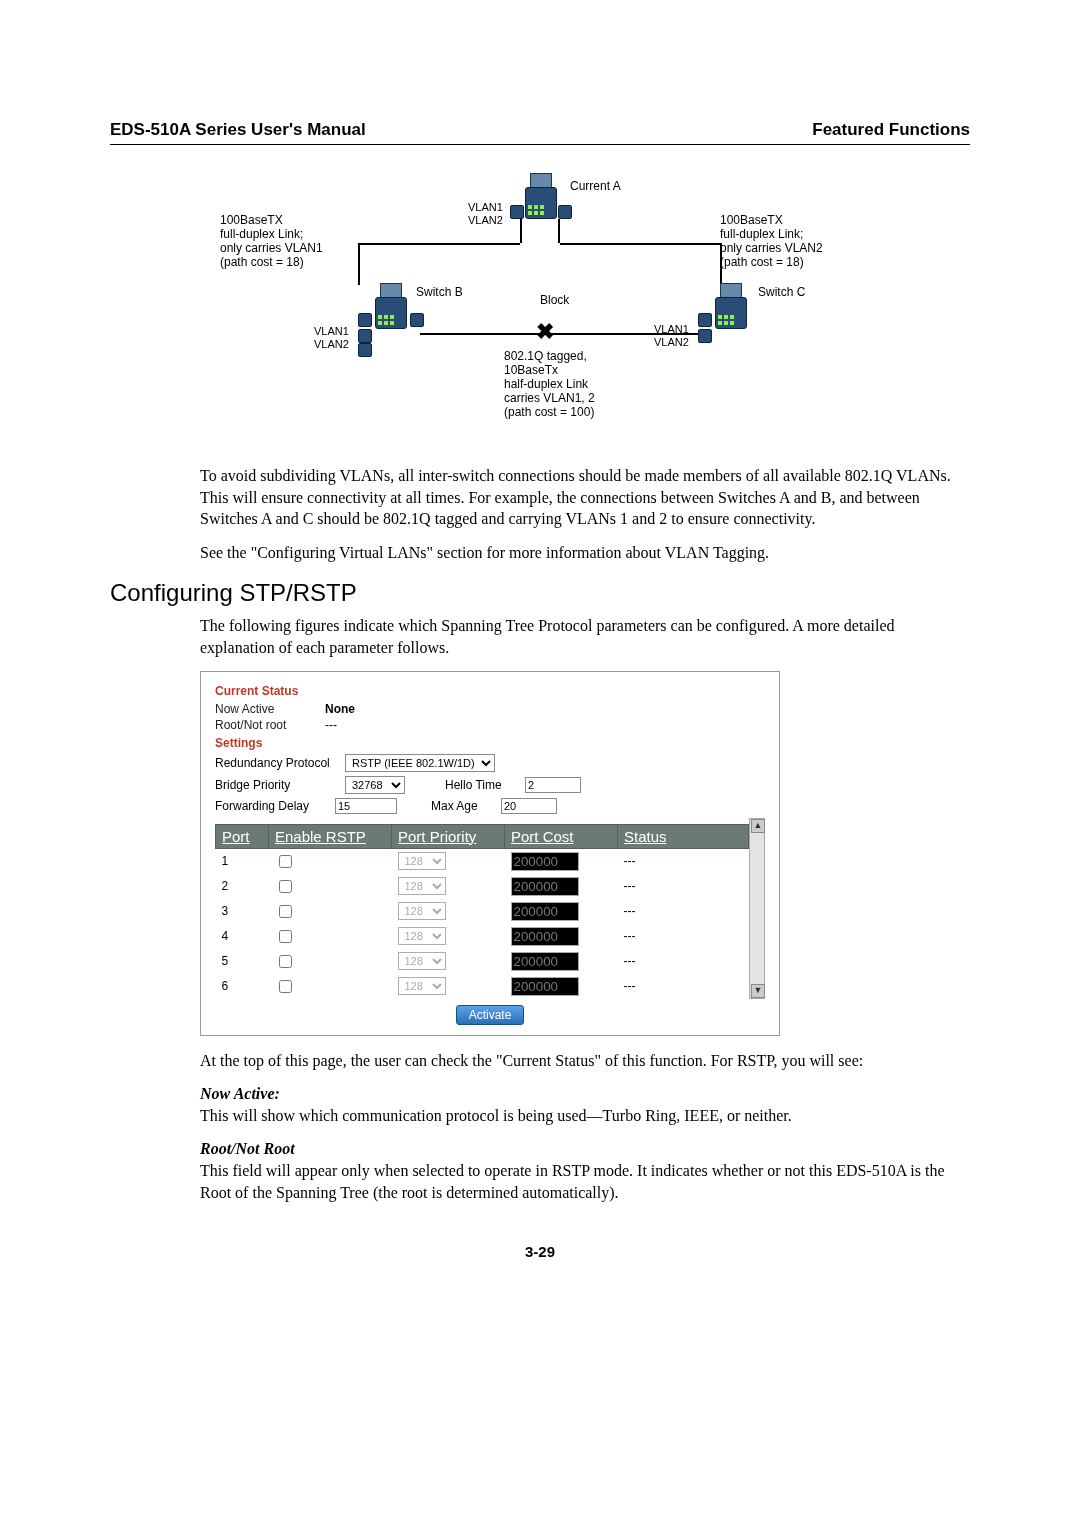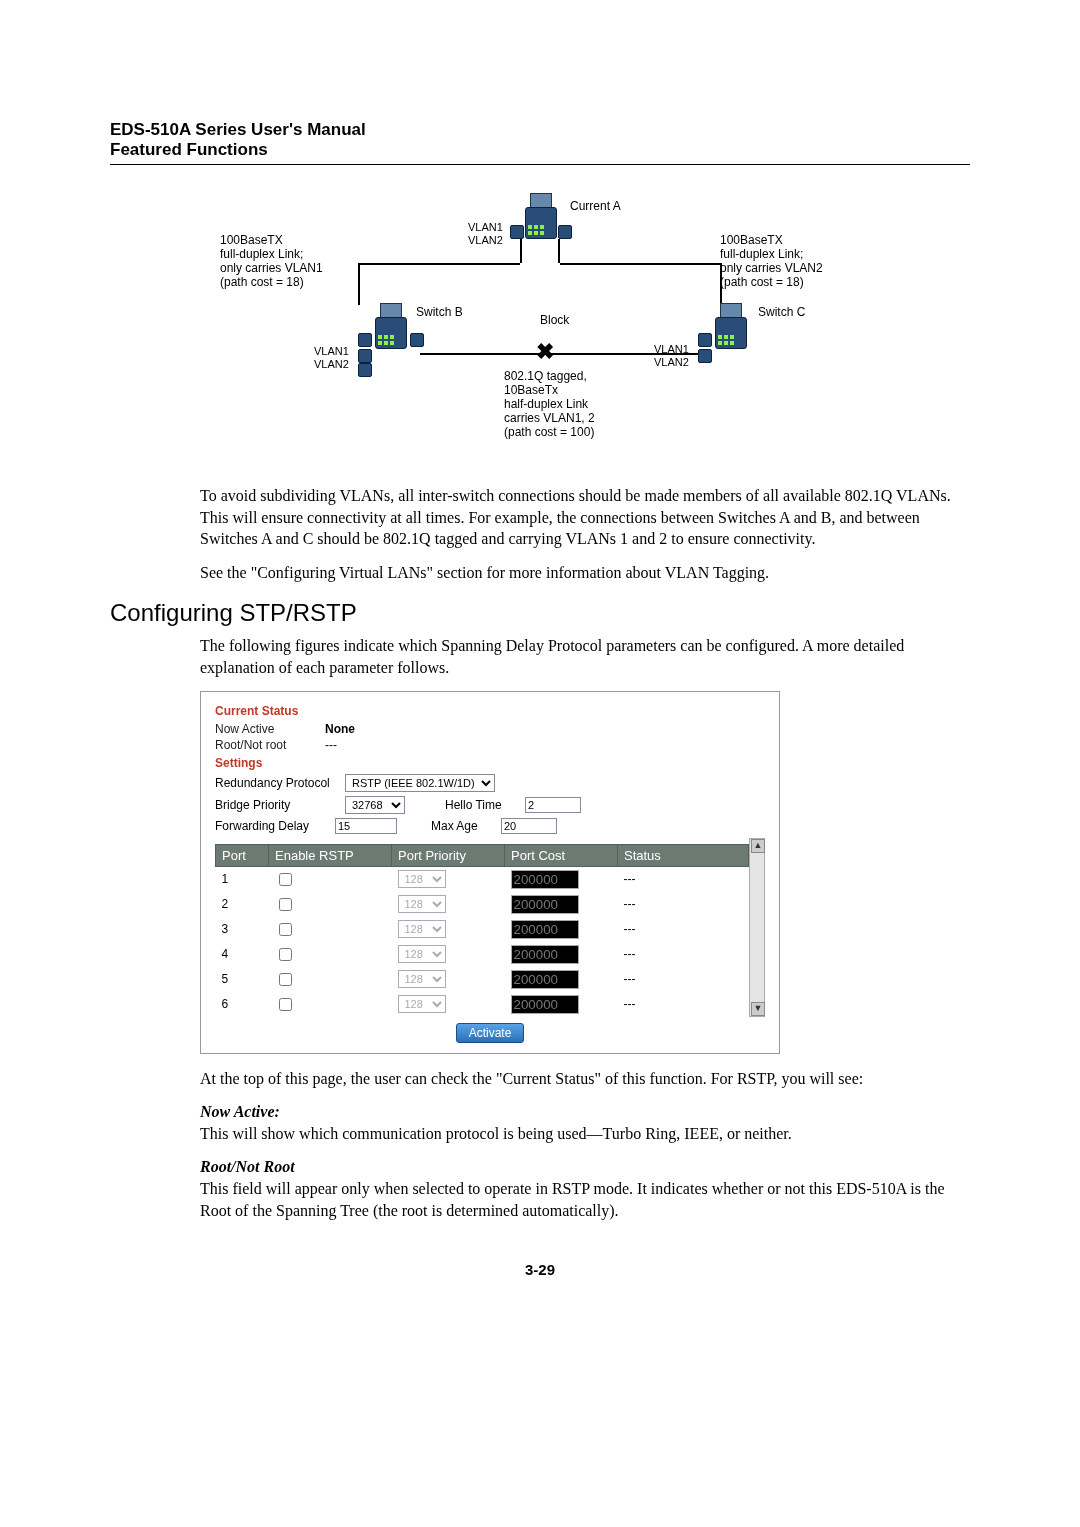--- a/index.html
+++ b/index.html
@@ -18,21 +18,20 @@
   }
   .header-line {
     display: flex;
     justify-content: space-between;
     font-family: Arial, Helvetica, sans-serif;
     font-weight: bold;
     font-size: 17px;
     border-bottom: 1px solid #000;
     padding-bottom: 4px;
     margin-bottom: 28px;
-    flex-direction: column;
   }
   .diagram-area {
     width: 640px;
     margin: 0 auto 12px auto;
     position: relative;
     height: 280px;
     font-family: Arial, Helvetica, sans-serif;
     font-size: 12px;
   }
   .switch-icon {
@@ -91,24 +90,25 @@
   select.short { width: 60px; }
   .grid {
     width: 100%;
     border-collapse: collapse;
     margin-top: 6px;
   }
   .grid th {
     background: #6b7a73;
     color: #fff;
     font-weight: normal;
-    font-size: 13px;
+    font-size: 15px;
     text-align: left;
     padding: 3px 6px;
     border: 1px solid #556058;
+    text-decoration: underline;
   }
   .grid td {
     padding: 3px 6px;
     font-size: 12px;
     border: 0;
   }
   .grid td input[type="checkbox"] { }
   .grid td select { width: 48px; color:#888; }
   .grid td input.cost { width: 62px; border:1px solid #aaa; color:#777; background:#000000; }
   .scroll-col { width: 14px; background:#e4e4e4; border:1px solid #aaa; position:relative; }
@@ -223,21 +223,21 @@
   </div>
 
   <div class="body-text">
     <p>To avoid subdividing VLANs, all inter-switch connections should be made members of all available 802.1Q VLANs. This will ensure connectivity at all times. For example, the connections between Switches A and B, and between Switches A and C should be 802.1Q tagged and carrying VLANs 1 and 2 to ensure connectivity.</p>
     <p>See the "Configuring Virtual LANs" section for more information about VLAN Tagging.</p>
   </div>
 
   <h2 class="section">Configuring STP/RSTP</h2>
 
   <div class="body-text">
-    <p>The following figures indicate which Spanning Delay Protocol parameters can be configured. A more detailed explanation of each parameter follows.</p>
+    <p>The following figures indicate which Spanning Tree Protocol parameters can be configured. A more detailed explanation of each parameter follows.</p>
   </div>
 
   <div class="panel">
     <div class="subhead">Current Status</div>
     <div class="kv" style="grid-template-columns:110px 120px;">
       <span class="lab">Now Active</span>
       <span style="font-weight:bold;">None</span>
       <span class="lab">Root/Not root</span>
       <span>---</span>
     </div>

